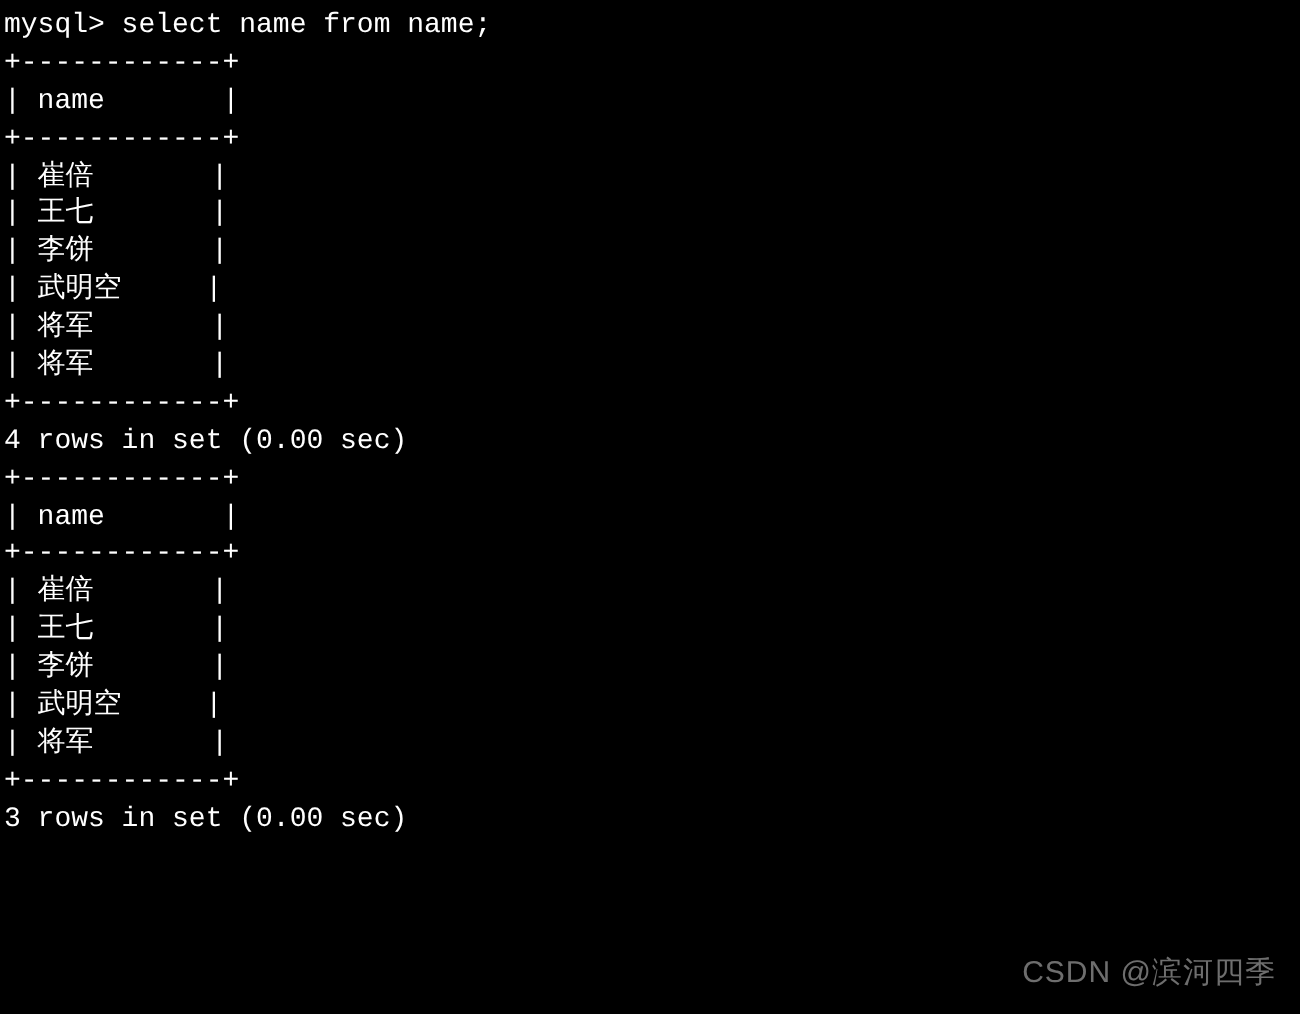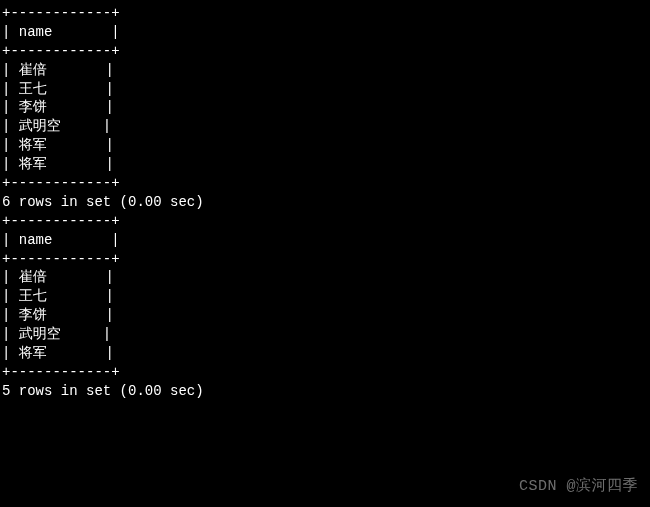--- a/index.html
+++ b/index.html
@@ -19,47 +19,48 @@
       position: relative;
       overflow: hidden;
     }
     .line {
       white-space: pre;
     }
     .watermark {
       position: absolute;
       bottom: 10px;
       right: 12px;
-      font-family: Liberation Mono, monospace;
+      font-family: Liberation Sans, sans-serif;
       font-size: 15px;
       color: rgba(200,200,200,0.55);
       letter-spacing: 0.5px;
     }
   </style>
 </head>
 <body>
 
 <div id="output">
+    <div class="line">mysql&gt; select name from name;</div>
     <div class="line">+------------+</div>
     <div class="line">| name       |</div>
     <div class="line">+------------+</div>
     <div class="line">| 崔倍       |</div>
     <div class="line">| 王七       |</div>
     <div class="line">| 李饼       |</div>
     <div class="line">| 武明空     |</div>
     <div class="line">| 将军       |</div>
     <div class="line">| 将军       |</div>
     <div class="line">+------------+</div>
-    <div class="line">6 rows in set (0.00 sec)</div>
+    <div class="line">4 rows in set (0.00 sec)</div>
     <div class="line"></div>
     <div class="line">+------------+</div>
     <div class="line">| name       |</div>
     <div class="line">+------------+</div>
     <div class="line">| 崔倍       |</div>
     <div class="line">| 王七       |</div>
     <div class="line">| 李饼       |</div>
     <div class="line">| 武明空     |</div>
     <div class="line">| 将军       |</div>
     <div class="line">+------------+</div>
-    <div class="line">5 rows in set (0.00 sec)</div>
+    <div class="line">3 rows in set (0.00 sec)</div>
   </div>
 
 <div class="watermark">CSDN @滨河四季</div>
 
 </body></html>

